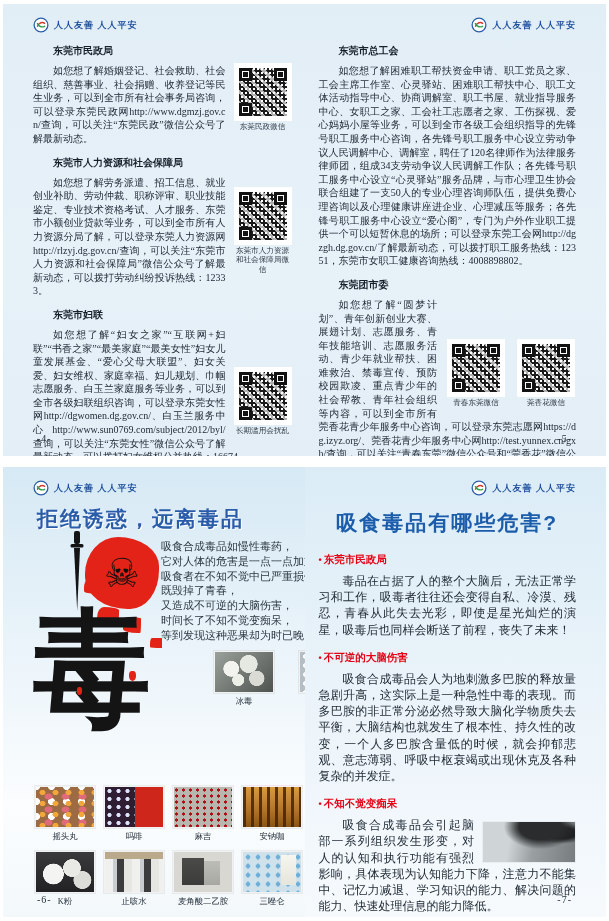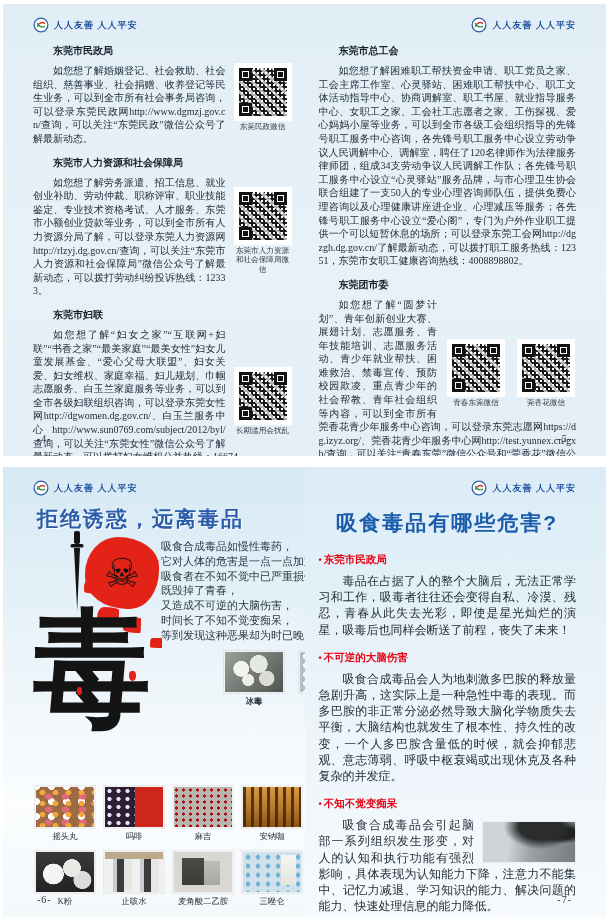--- a/index.html
+++ b/index.html
@@ -58,21 +58,21 @@
         box-shadow:-14px 44px 0 -26px #e42318,10px 52px 0 -28px #e42318,
                    34px 70px 0 -31px #e42318,-30px 14px 0 -29px #e42318;
         display:flex;align-items:center;justify-content:center;}
   .skull{font-family:"DejaVu Sans",sans-serif;font-size:40px;color:#101010;line-height:1;}
   .dagger{position:absolute;left:34px;top:-8px;}
   .drip{position:absolute;background:#e42318;border-radius:50% 50% 60% 60%;}
   .drip1{left:44px;top:148px;width:5px;height:8px;}
   .drip2{left:96px;top:132px;width:7px;height:10px;}
   .poster-right{flex:1;padding-left:6px;}
   .p6-line{font-size:11px;line-height:14.8px;color:#2b3740;white-space:nowrap;}
-  .row1{display:flex;gap:15px;justify-content:flex-end;margin-top:8px;font-weight:bold;}
+  .row1{display:flex;gap:25px;justify-content:flex-end;margin-top:8px;}
   .drugrow{display:flex;gap:9px;justify-content:space-between;margin-top:9px;padding:0 2px;}
   .drug{text-align:center;}
   .ph{width:58px;height:40px;border:1px solid #f2f2f2;box-shadow:0 0 0 1px rgba(0,0,0,.06);}
   .drug-cap{font-size:8.4px;line-height:10px;margin-top:4px;color:#25313c;}
   .ph-bingdu{background:
      radial-gradient(circle at 28% 42%,#f2f3ef 0 16%,transparent 17%),
      radial-gradient(circle at 58% 30%,#e6e8e2 0 20%,transparent 21%),
      radial-gradient(circle at 72% 66%,#d9dbd4 0 15%,transparent 16%),
      radial-gradient(circle at 40% 70%,#eceee8 0 13%,transparent 14%),
      linear-gradient(135deg,#9aa09a,#4e534f);}

